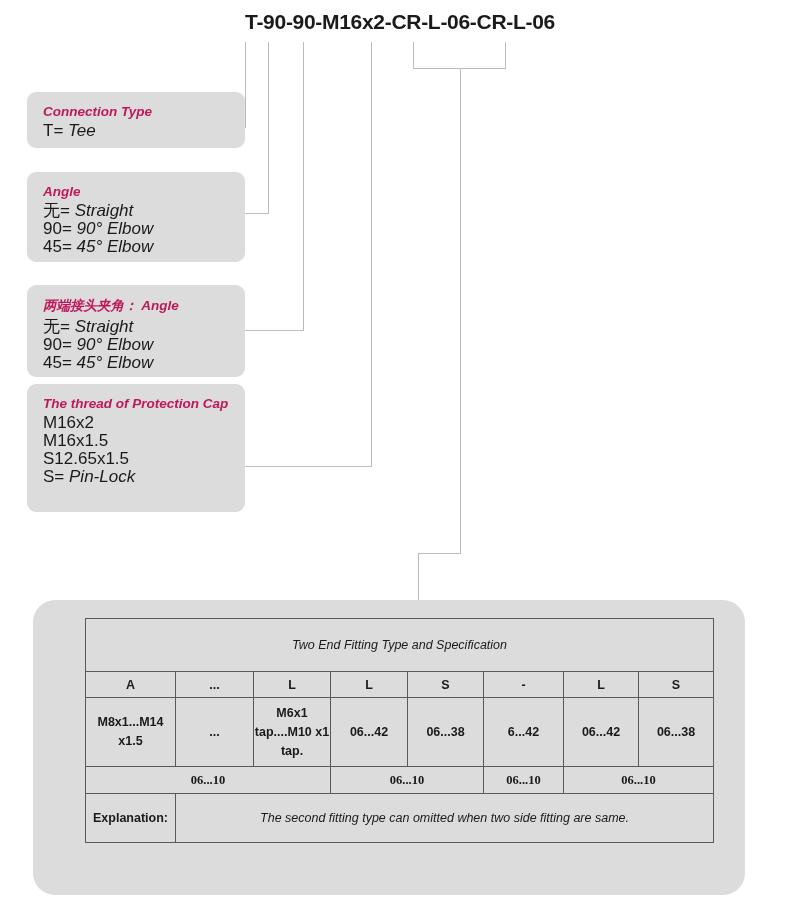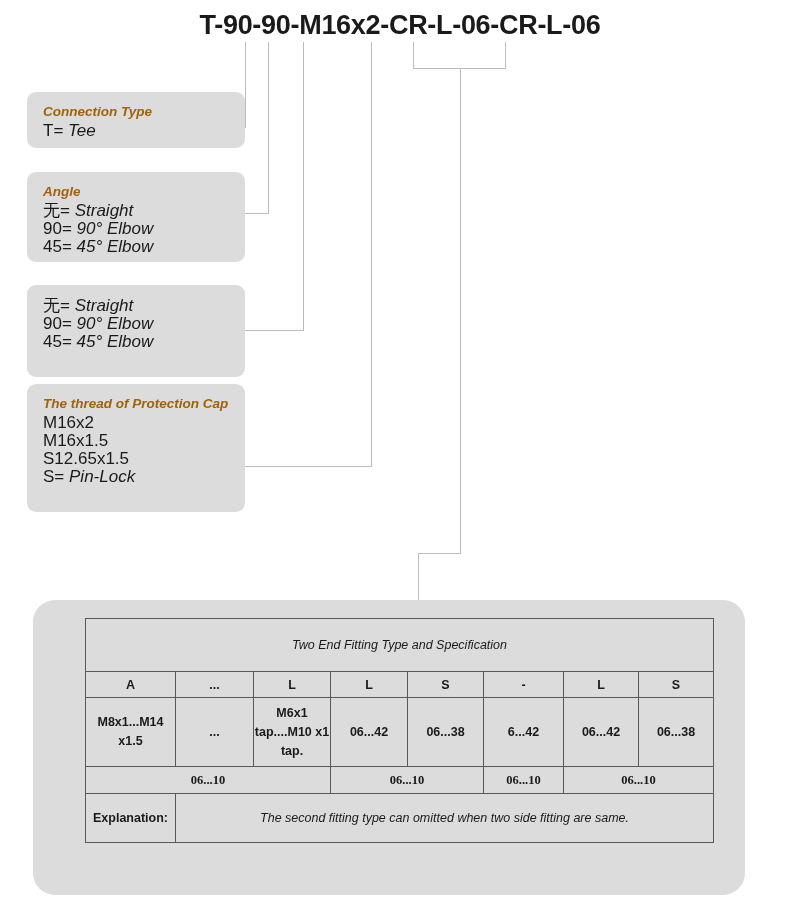--- a/index.html
+++ b/index.html
@@ -15,21 +15,21 @@
     overflow: hidden;
   }
 
   
   #part-number {
     position: absolute;
     left: 0;
     top: 10px;
     width: 800px;
     text-align: center;
-    font-size: 27px;
+    font-size: 21px;
     font-weight: bold;
     letter-spacing: -0.3px;
     color: #1a1a1a;
   }
 
   
   .leader {
     position: absolute;
     background: #bcbcbc;
   }
@@ -38,21 +38,21 @@
 
   
   .callout {
     position: absolute;
     background: #dcdcdc;
     border-radius: 9px;
     box-sizing: border-box;
     padding: 12px 14px 10px 16px;
   }
   .callout-title {
-    color: #a16207;
+    color: #be185d;
     font-weight: bold;
     font-style: italic;
     font-size: 13.5px;
     margin-bottom: 3px;
     white-space: nowrap;
   }
   .callout-line {
     font-size: 17px;
     color: #1a1a1a;
     line-height: 18px;
@@ -174,20 +174,21 @@
 </div>
 
 <div class="callout" style="left:27px; top:172px; width:218px; height:90px;">
   <div class="callout-title">Angle</div>
   <div class="callout-line"><span>无=</span> <span class="it">Straight</span></div>
   <div class="callout-line"><span>90=</span> <span class="it">90° Elbow</span></div>
   <div class="callout-line"><span>45=</span> <span class="it">45° Elbow</span></div>
 </div>
 
 <div class="callout" style="left:27px; top:285px; width:218px; height:92px;">
+  <div class="callout-title">两端接头夹角： Angle</div>
   <div class="callout-line"><span>无=</span> <span class="it">Straight</span></div>
   <div class="callout-line"><span>90=</span> <span class="it">90° Elbow</span></div>
   <div class="callout-line"><span>45=</span> <span class="it">45° Elbow</span></div>
 </div>
 
 <div class="callout" style="left:27px; top:384px; width:218px; height:128px;">
   <div class="callout-title">The thread of Protection Cap</div>
   <div class="callout-line"><span>M16x2</span></div>
   <div class="callout-line"><span>M16x1.5</span></div>
   <div class="callout-line"><span>S12.65x1.5</span></div>

